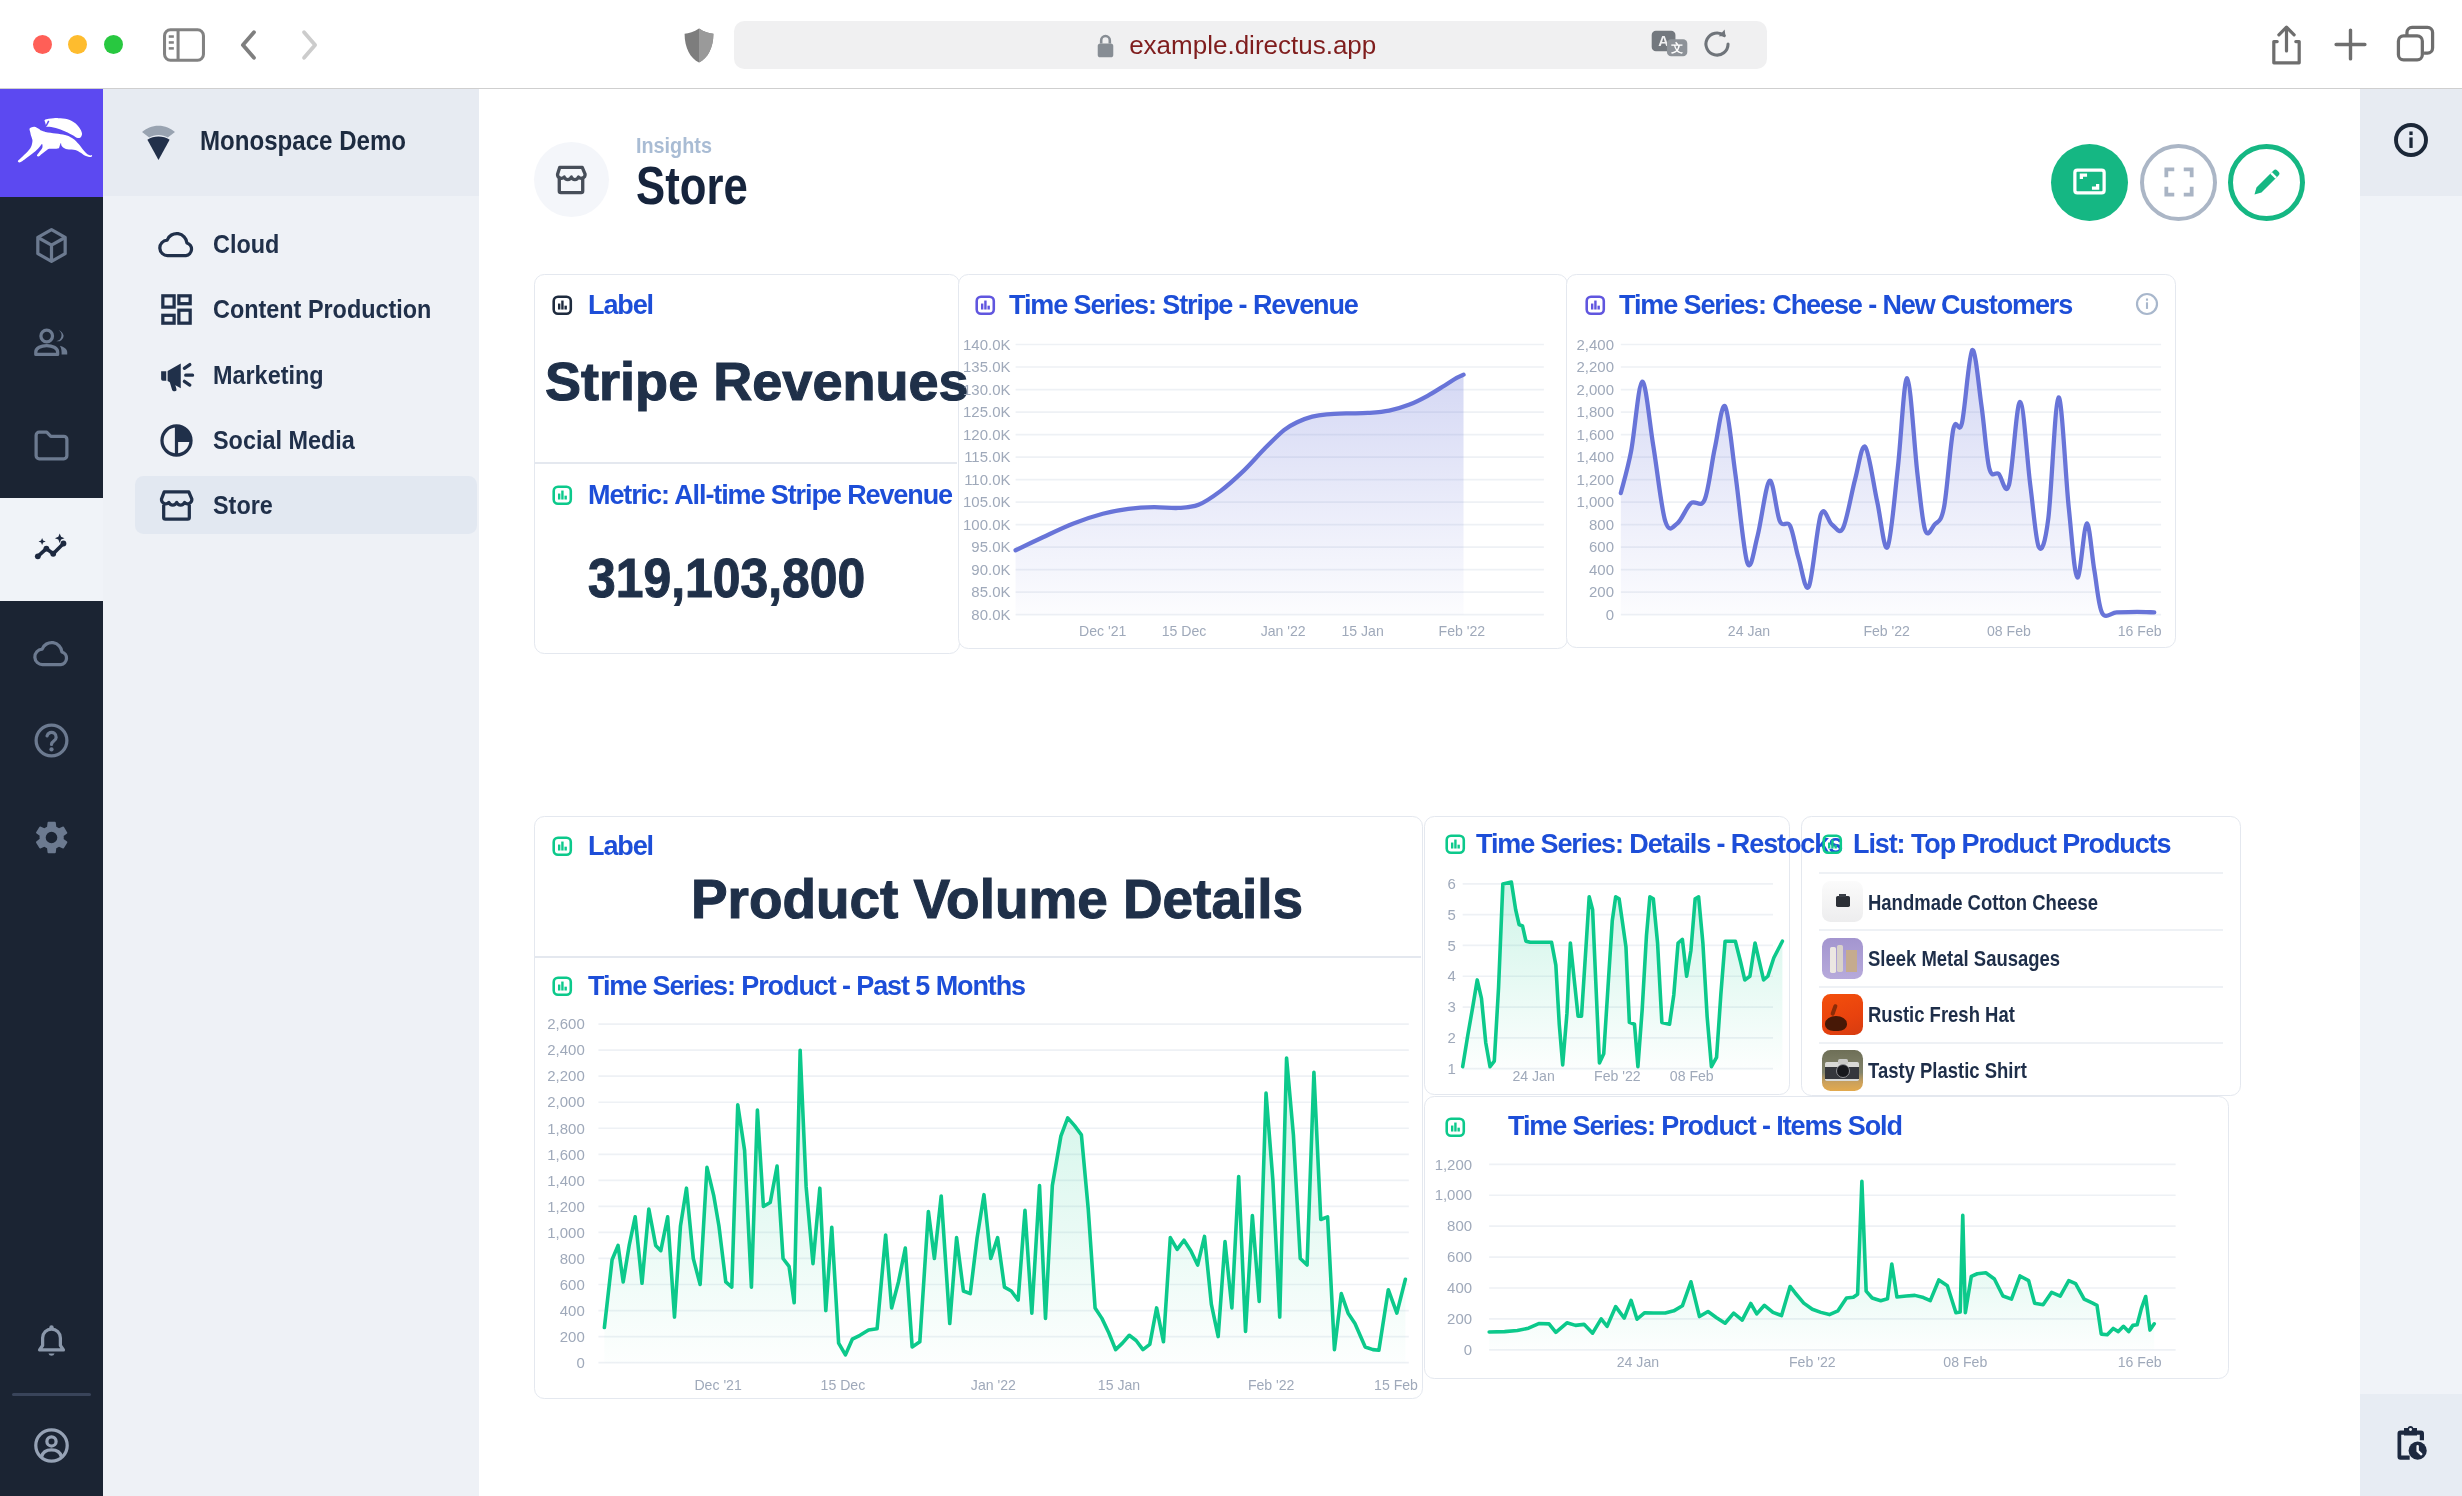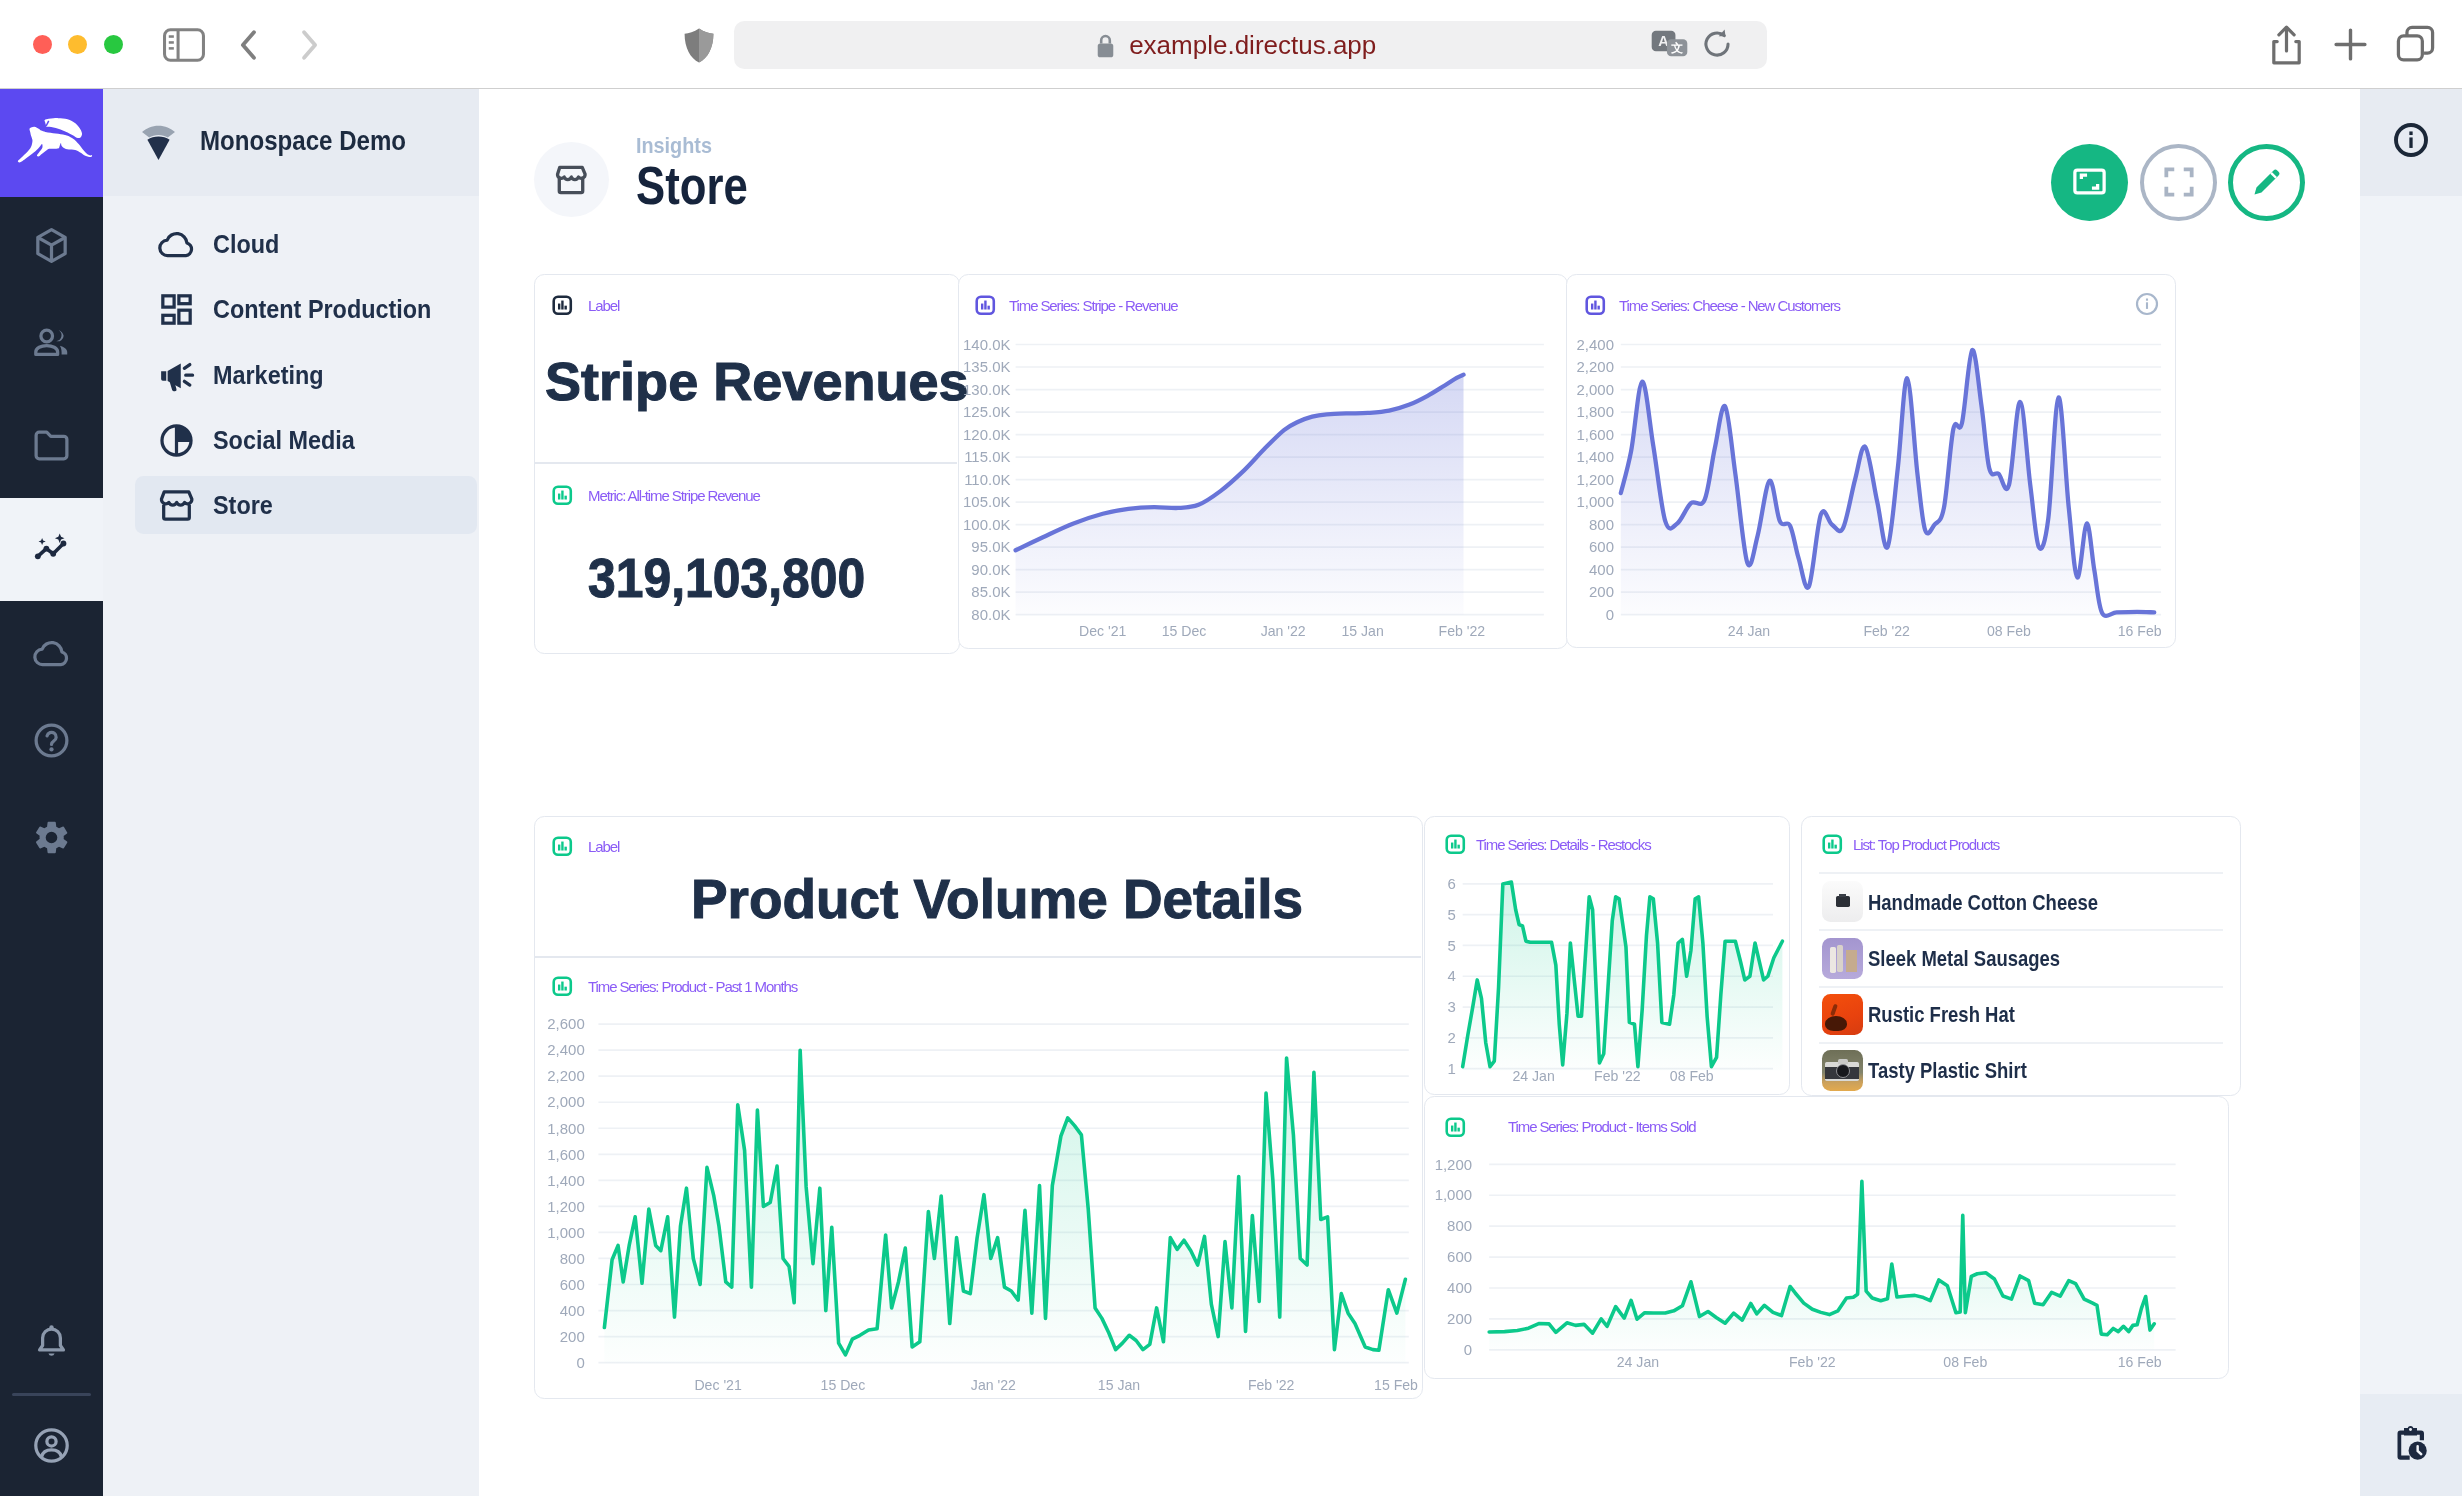--- a/index.html
+++ b/index.html
@@ -17,21 +17,21 @@
 #logo { position:absolute; left:0; top:89px; width:103px; height:108px; background:#5c49f1; }
 #sidebar { position:absolute; left:103px; top:89px; width:376px; height:1407px; background:#eef1f6; }
 #sidehead { position:absolute; left:103px; top:89px; width:376px; height:107px; background:#e7ebf2; }
 #rightstrip { position:absolute; left:2360px; top:89px; width:103px; height:1407px; background:#f0f3f8; }
 #righthead { position:absolute; left:2360px; top:89px; width:103px; height:107px; background:#e7ebf2; }
 #rightbottom { position:absolute; left:2360px; top:1394px; width:103px; height:103px; background:#e7ecf3; }
 .navitem { position:absolute; left:135px; width:342px; height:58px; border-radius:8.5px; }
 .navtxt { position:absolute; left:78px; top:0; height:58px; line-height:58px; color:#20304a;
   font-size:26px; font-weight:700; white-space:nowrap; transform:scaleX(.9); transform-origin:0 50%; }
 .navactive { background:#e2e8f1; }
-.ptitle { position:absolute; font-size:15px; font-weight:400; color:#8b5cf6; white-space:nowrap;
+.ptitle { position:absolute; font-size:27px; font-weight:700; color:#1d4ed8; white-space:nowrap;
   height:31px; line-height:31px; letter-spacing:-1.1px; }
 .litem { position:absolute; font-size:22px; font-weight:700; color:#1e2e49; white-space:nowrap;
   height:31px; line-height:31px; transform:scaleX(.84); transform-origin:0 50%; }
 .panel { position:absolute; background:#fff; border:1.7px solid #e4e8ef; border-radius:10.3px; }
 text { font-family:"Liberation Sans", sans-serif; }
 </style>
 </head>
 <body>
 
 <div id="chrome">
@@ -287,21 +287,21 @@
     <rect x="14.6" y="12.5" width="2.8" height="4.5" fill="#0cc98b"></rect>
 </svg>
 <div class="ptitle" style="left:588px;top:831px">Label</div>
 
 <svg class="abs" style="left:552px;top:976px" width="20.5" height="20.5" viewBox="0 0 24 24">
   <rect x="2" y="2" width="20" height="20" rx="5" fill="none" stroke="#0cc98b" stroke-width="3"></rect>
   <rect x="7" y="10" width="2.8" height="7" fill="#0cc98b"></rect>
     <rect x="10.8" y="6.5" width="2.8" height="10.5" fill="#0cc98b"></rect>
     <rect x="14.6" y="12.5" width="2.8" height="4.5" fill="#0cc98b"></rect>
 </svg>
-<div class="ptitle" style="left:588px;top:971px">Time Series: Product - Past 1 Months</div>
+<div class="ptitle" style="left:588px;top:971px">Time Series: Product - Past 5 Months</div>
 
 <svg class="abs" style="left:1445px;top:834px" width="20.5" height="20.5" viewBox="0 0 24 24">
   <rect x="2" y="2" width="20" height="20" rx="5" fill="none" stroke="#0cc98b" stroke-width="3"></rect>
   <rect x="7" y="10" width="2.8" height="7" fill="#0cc98b"></rect>
     <rect x="10.8" y="6.5" width="2.8" height="10.5" fill="#0cc98b"></rect>
     <rect x="14.6" y="12.5" width="2.8" height="4.5" fill="#0cc98b"></rect>
 </svg>
 <div class="ptitle" style="left:1476px;top:829px">Time Series: Details - Restocks</div>
 
 <svg class="abs" style="left:1822px;top:834px" width="20.5" height="20.5" viewBox="0 0 24 24">

